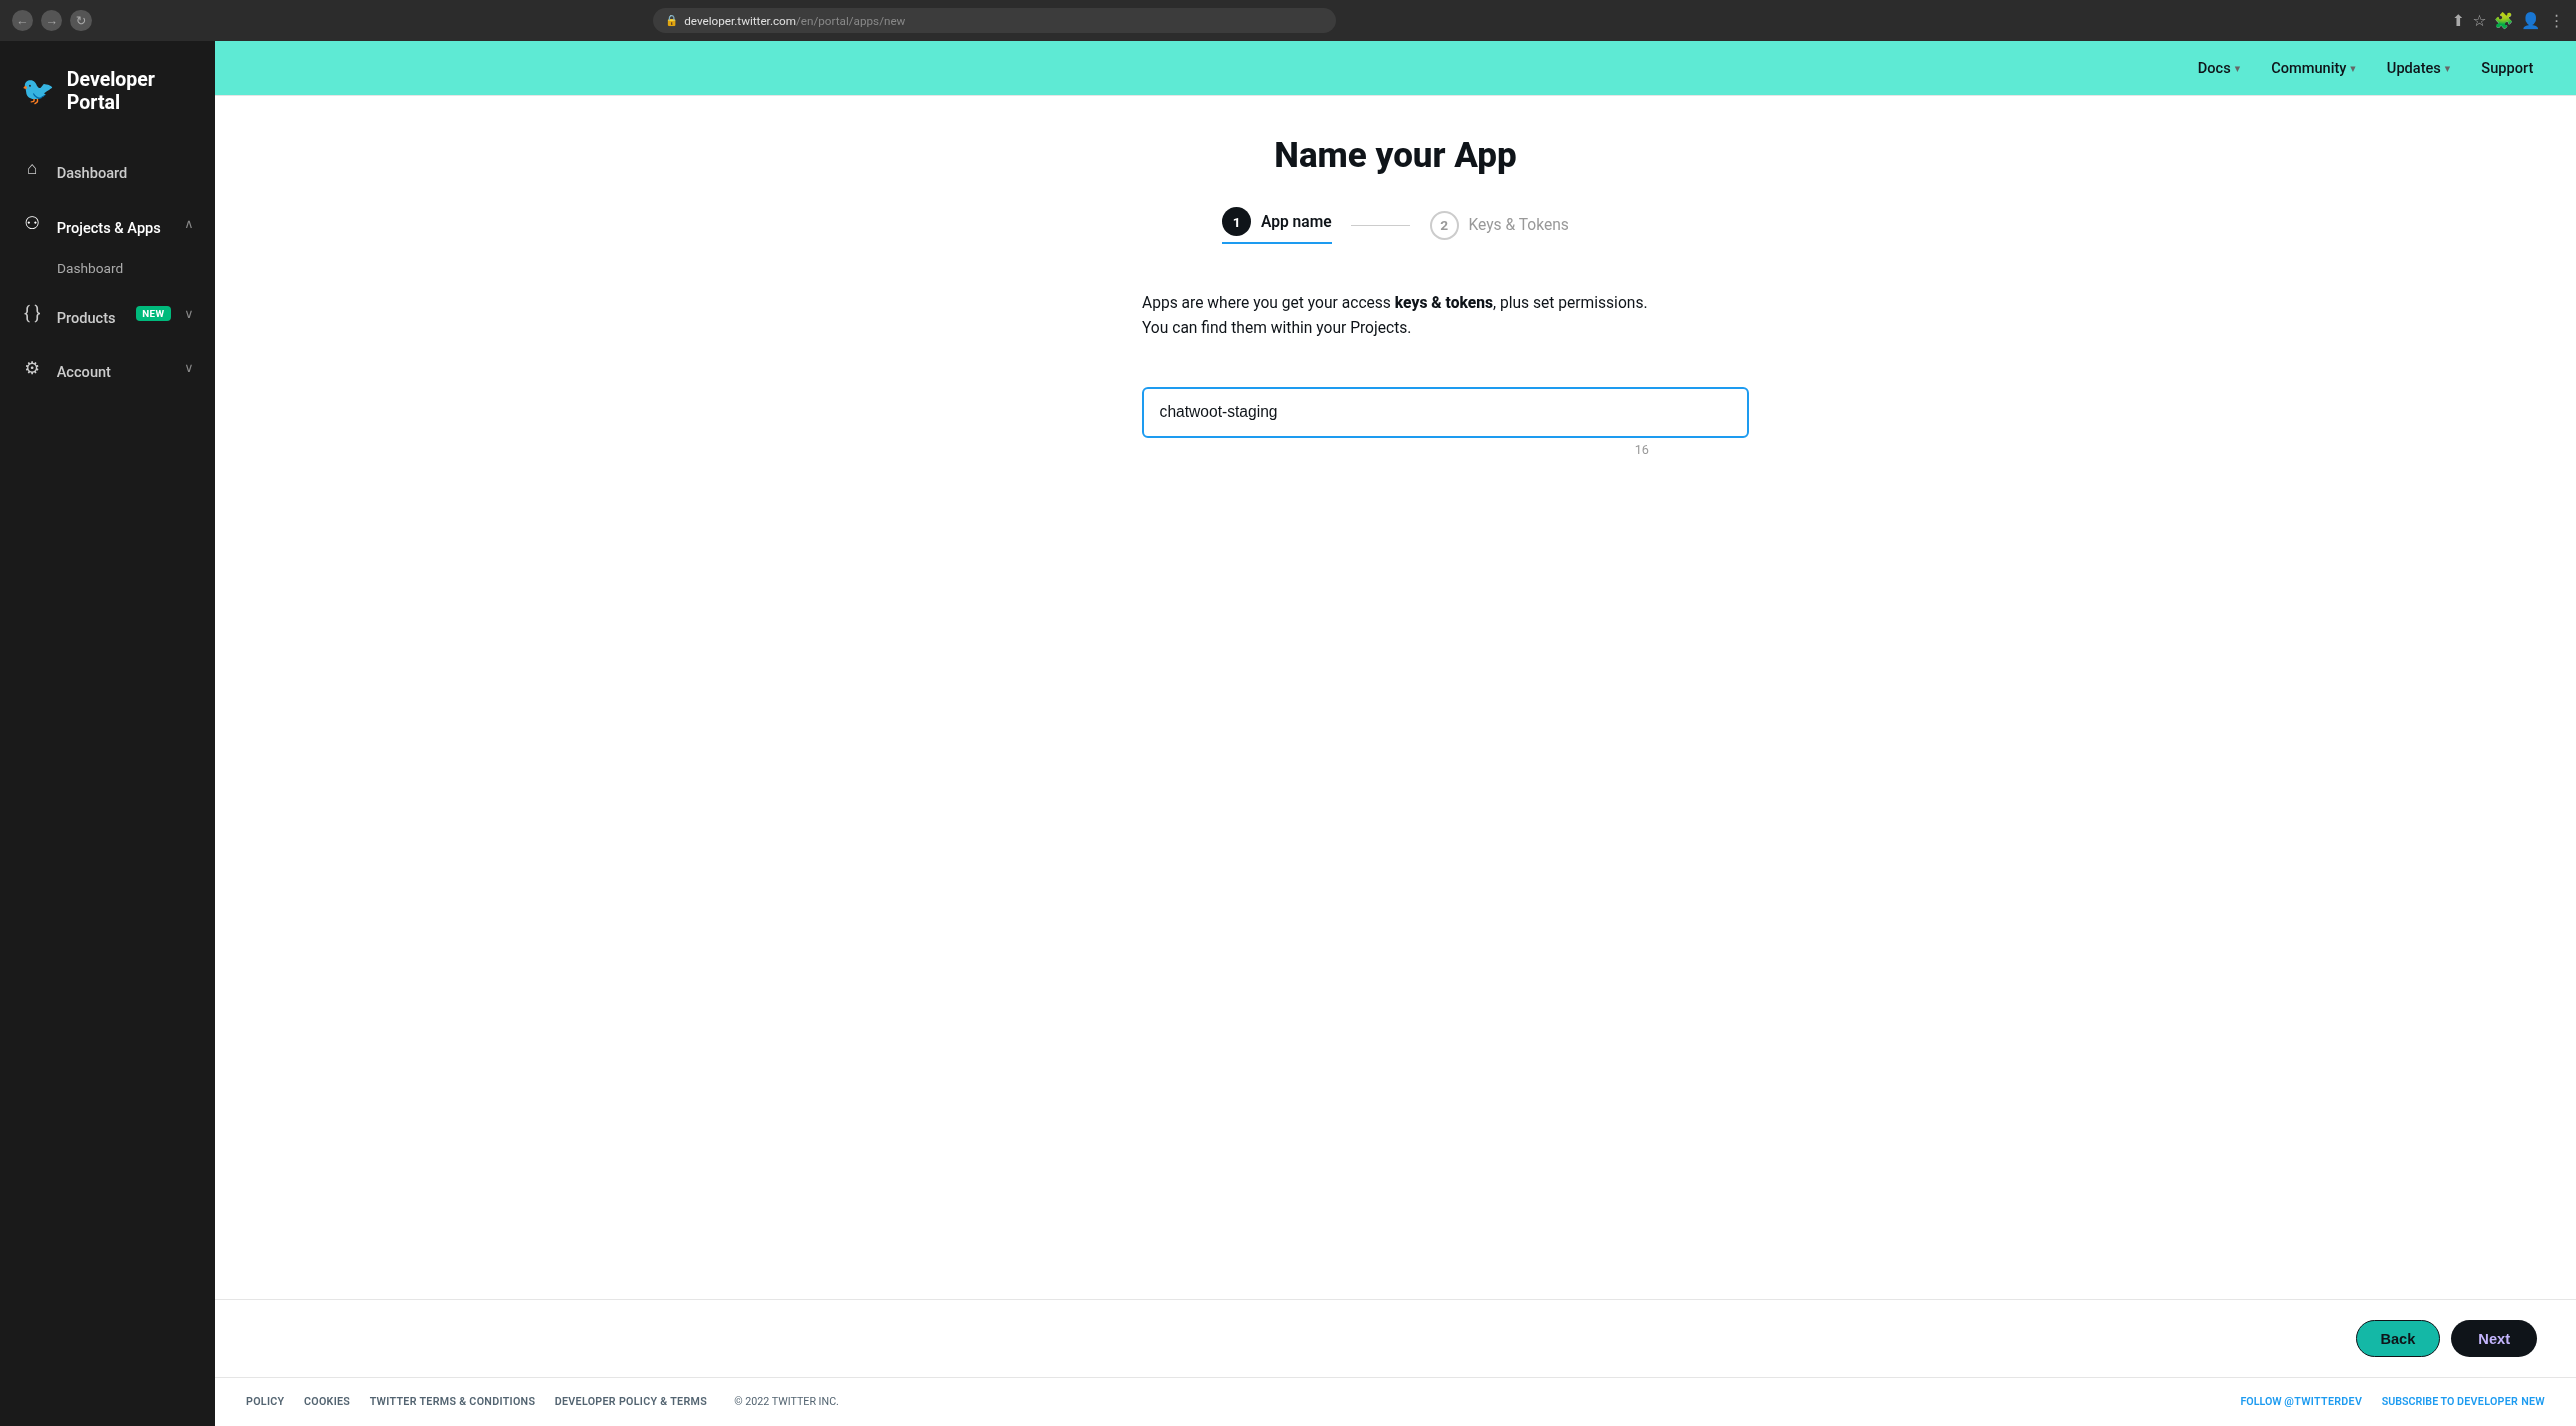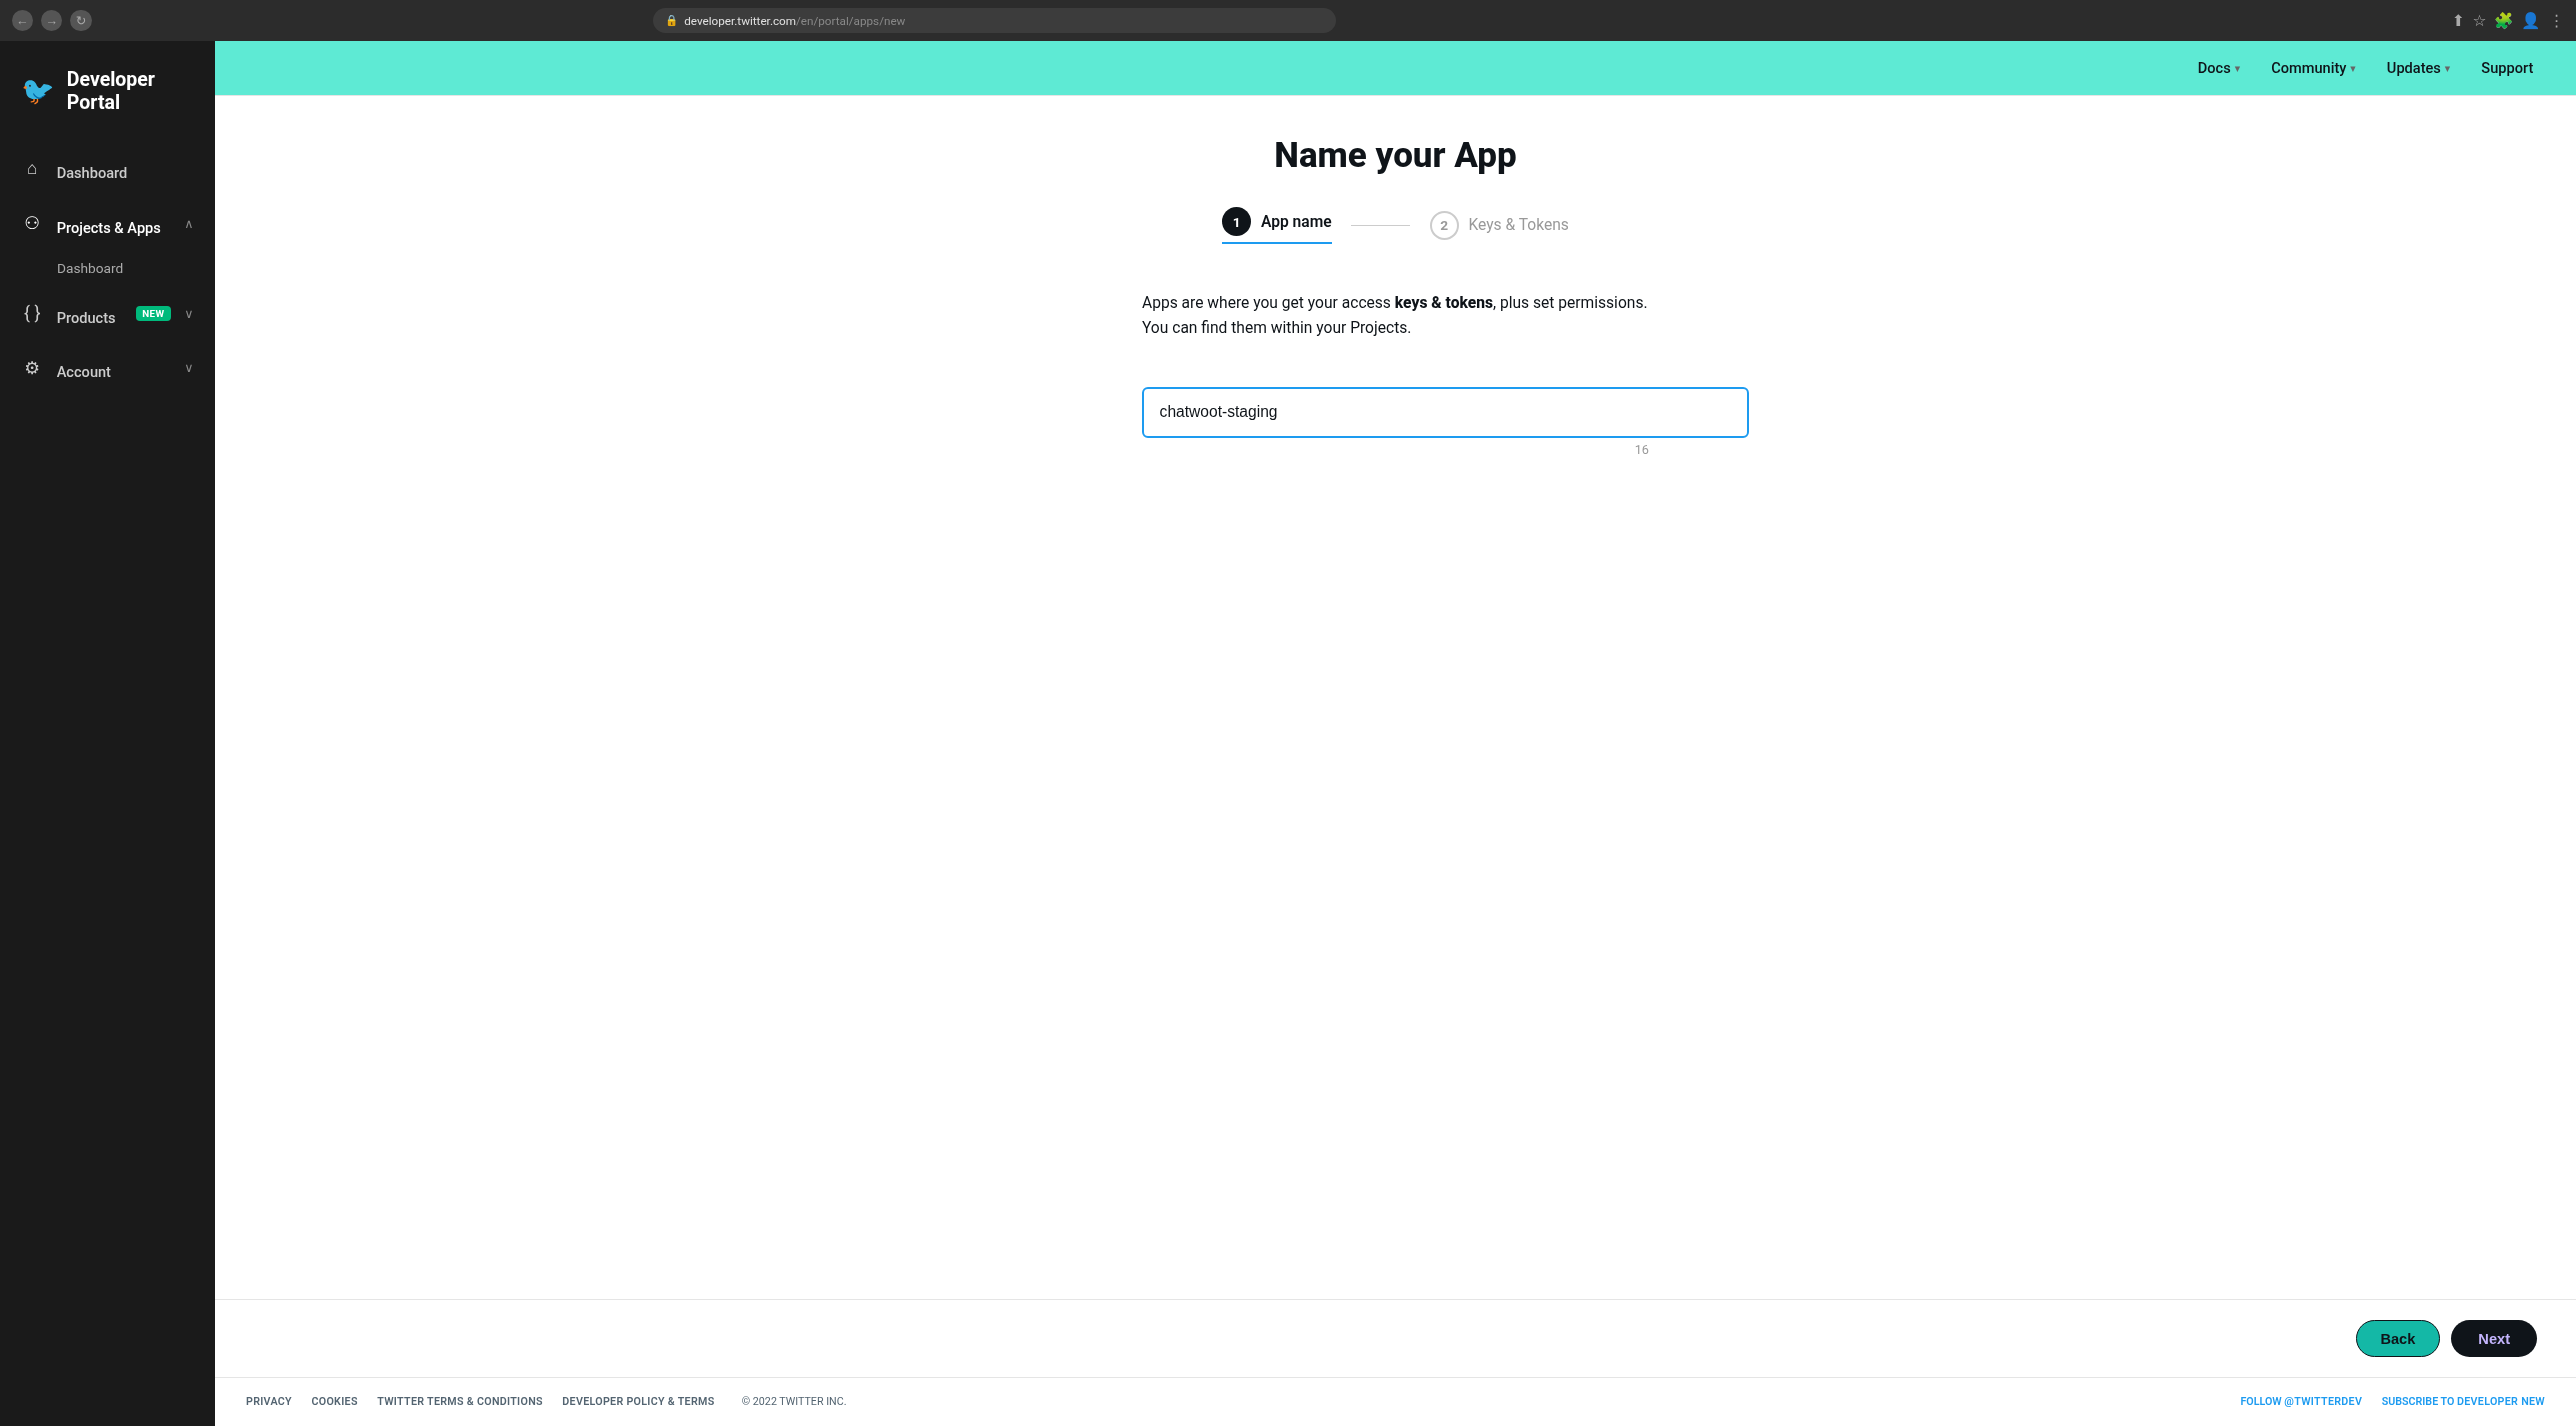--- a/index.html
+++ b/index.html
@@ -367,21 +367,21 @@
       </div>
       <div class="char-count">16</div>
     </div>
 
     <div class="footer-actions">
       <button class="btn-back">Back</button>
       <button class="btn-next">Next</button>
     </div>
 
     <footer class="page-footer">
-      <a class="footer-link">PRIVACY</a>
+      <a class="footer-link">POLICY</a>
       <a class="footer-link">COOKIES</a>
       <a class="footer-link">TWITTER TERMS &amp; CONDITIONS</a>
       <a class="footer-link">DEVELOPER POLICY &amp; TERMS</a>
       <span class="footer-copyright">© 2022 TWITTER INC.</span>
       <span class="footer-follow">
         <span>FOLLOW </span><span class="footer-link blue">@TWITTERDEV</span>
       </span>
       <span class="footer-subscribe">
         <span>SUBSCRIBE TO </span><span class="footer-link blue">DEVELOPER NEW</span>
       </span>

